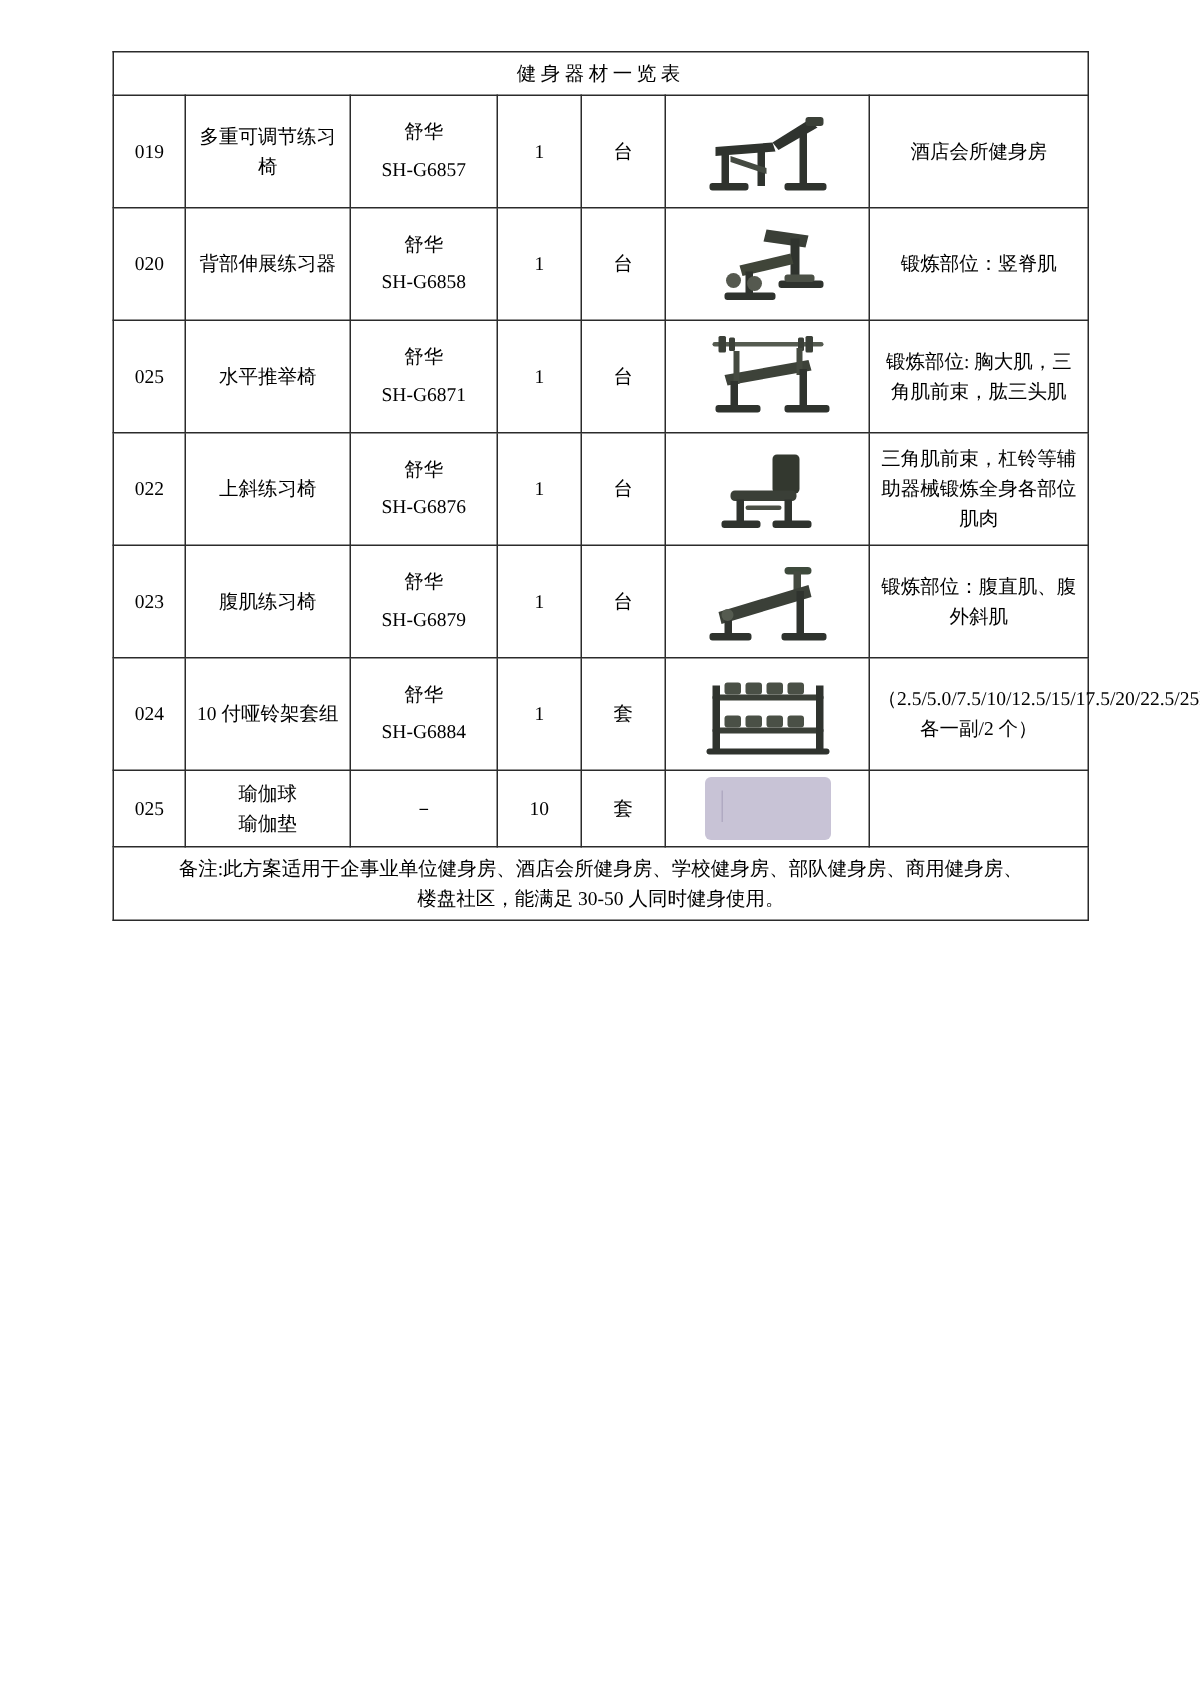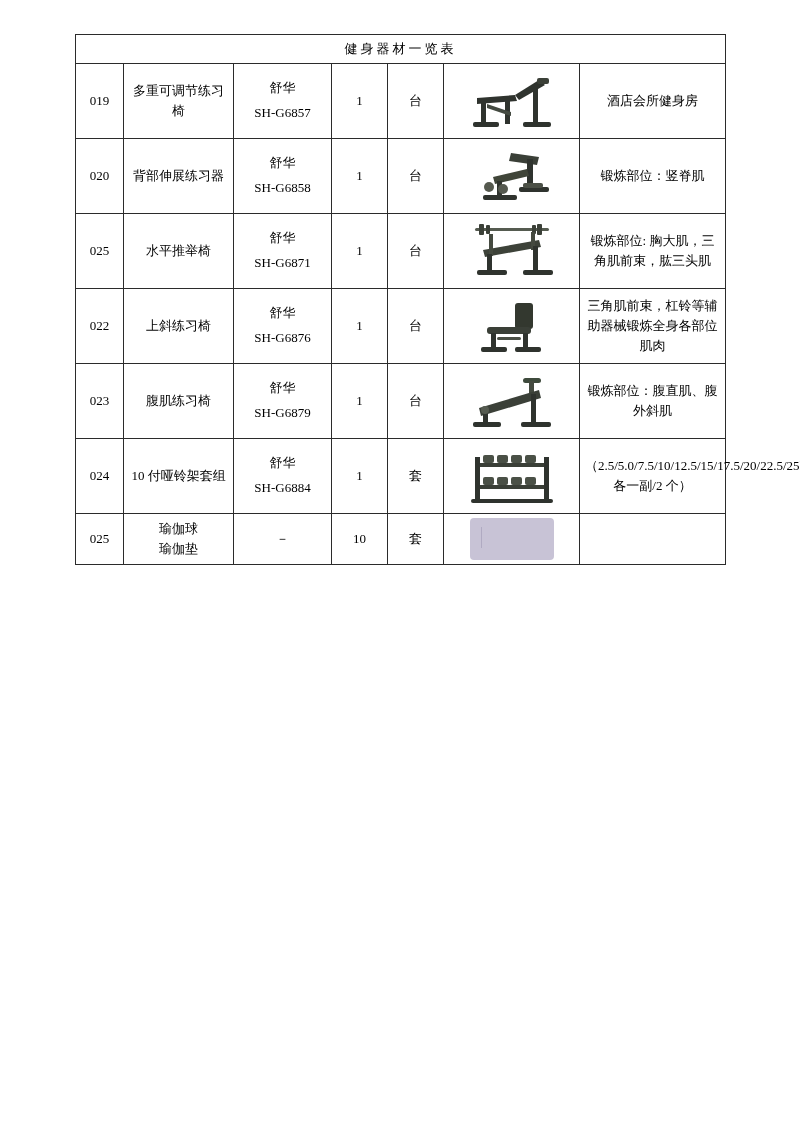--- a/index.html
+++ b/index.html
@@ -303,15 +303,23 @@
           <span>－</span>
         </td>
         <td>10</td>
         <td>套</td>
         <td class="pic-cell">
           <div class="yoga-box"></div>
         </td>
         <td class="cell-note"></td>
       </tr>
 
+      <tr class="footer-note">
+        <td colspan="7">
+          <p>
+            <span class="lead">备注:</span><span>此方案适用于企事业单位健身房、酒店会所健身房、学校健身房、部队健身房、商用健身房、</span>
+          </p>
+          <p>楼盘社区，能满足 30-50 人同时健身使用。</p>
+        </td>
+      </tr>
     </tbody>
   </table>
 </div>
 
 </body></html>

